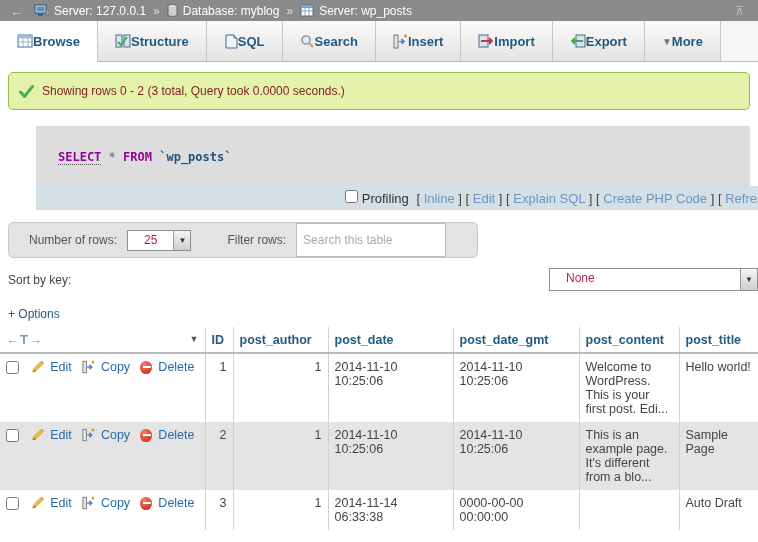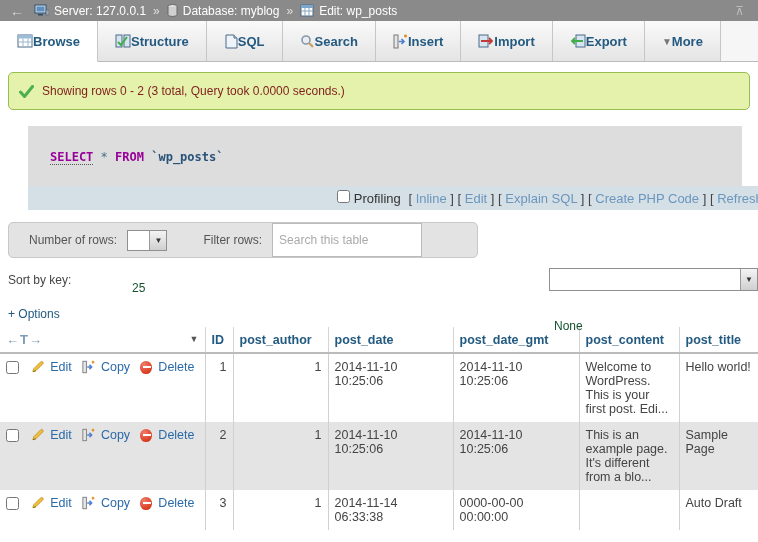--- a/index.html
+++ b/index.html
@@ -20,37 +20,37 @@
          color:#235a81; background:linear-gradient(#fafafa,#e4e4e4); border-right:1px solid #c6c6c6; cursor:pointer; white-space:nowrap; }
   .tab.active { background:#fff; border-right:1px solid #c6c6c6; margin-bottom:-1px; border-bottom:1px solid #fff; }
   .tab .caret { color:#777; font-size:10px; }
   .tabbar .filler { flex:1; background:#f6f6f6; }
 
   
   .success { margin:10px 8px 0 8px; width:742px; background:#e5f2ab; border:1px solid #97bf4f;
              border-radius:5px; padding:11px 10px; display:flex; align-items:center; gap:8px; color:#7f1d1d; }
 
   
-  .querywrap { margin:16px 8px 0 4px;padding-left:24px; }
+  .querywrap { margin:16px 8px 0 12px;padding-left:24px; }
   .querybox { width:714px; background:#ddd; padding:24px 22px 22px 22px;
               font-family:"DejaVu Sans Mono","Liberation Mono",monospace; font-size:12px; }
   .kw { color:#990099; font-weight:bold; }
   .kw.dotted { border-bottom:1px dotted #555; }
   .star { color:#4a7087; }
   .ident { color:#29527a; font-weight:bold; }
   .profstrip { width:750px; background:#d5dfe6; padding:4px 8px; text-align:right; color:#333; font-size:13px; }
   .profstrip label { margin-right:4px; }
   .profstrip .br { color:#444; }
   .profstrip a { color:#6b96bd; text-decoration:none; cursor:pointer; }
 
   
   .rowsbar { margin:12px 8px 0 8px; width:470px; height:36px; background:#e3e3e3; border:1px solid #c8c8c8;
              border-radius:5px; display:flex; align-items:center; gap:10px; padding:0 10px 0 20px; color:#555; }
   .sel { display:inline-flex; align-items:stretch; background:#fff; border:1px solid #8f8f8f; height:21px; cursor:pointer; }
-  .sel .val { padding:2px 4px; color:#14532d;margin-top:48px; }
+  .sel .val { padding:2px 16px; color:#be185d; }
   .sel .btn { width:17px; background:linear-gradient(#f4f4f4,#cfcfcf); border-left:1px solid #9a9a9a;
               display:flex; align-items:center; justify-content:center; font-size:8px; color:#333; }
   .filterinput { width:150px; height:22px; border:1px solid #bbb; padding:16px 6px; font-size:12px; color:#333;
                  font-family:"Liberation Sans","DejaVu Sans",sans-serif; }
   .filterinput::placeholder { color:#aaa; }
   .sortrow { margin:10px 0 0 8px; display:flex; align-items:center; gap:0; color:#444;justify-content:space-between; }
   .sortrow .sel { height:23px; }
   .sortrow .sel .val { width:190px; }
   .options { margin:16px 0 6px 8px; color:#235a81; cursor:pointer; display:inline-block; }
 
@@ -101,21 +101,21 @@
       </svg>
     <span>Database: myblog</span>
     <span class="sep">»</span>
     <svg class="mini-ic" width="14" height="13" viewBox="0 0 14 13">
         <rect x="1" y="1" width="12" height="11" fill="#fff" stroke="#4a6b8a"></rect>
         <rect x="1" y="1" width="12" height="3" fill="#7ba7cc"></rect>
         <line x1="1" y1="7" x2="13" y2="7" stroke="#8aa5bd"></line>
         <line x1="5" y1="4" x2="5" y2="12" stroke="#8aa5bd"></line>
         <line x1="9" y1="4" x2="9" y2="12" stroke="#8aa5bd"></line>
       </svg>
-    <span>Edit: wp_posts</span>
+    <span>Server: wp_posts</span>
   </span>
   <span class="collapse">⊼</span>
 </div>
 
 
 <div class="tabbar">
   <div class="tab active">
     <svg width="16" height="14" viewBox="0 0 16 14">
         <rect x="1" y="1" width="14" height="12" fill="#fff" stroke="#4a6b8a"></rect>
         <rect x="1" y="1" width="14" height="3.5" fill="#9dbcd8"></rect>

